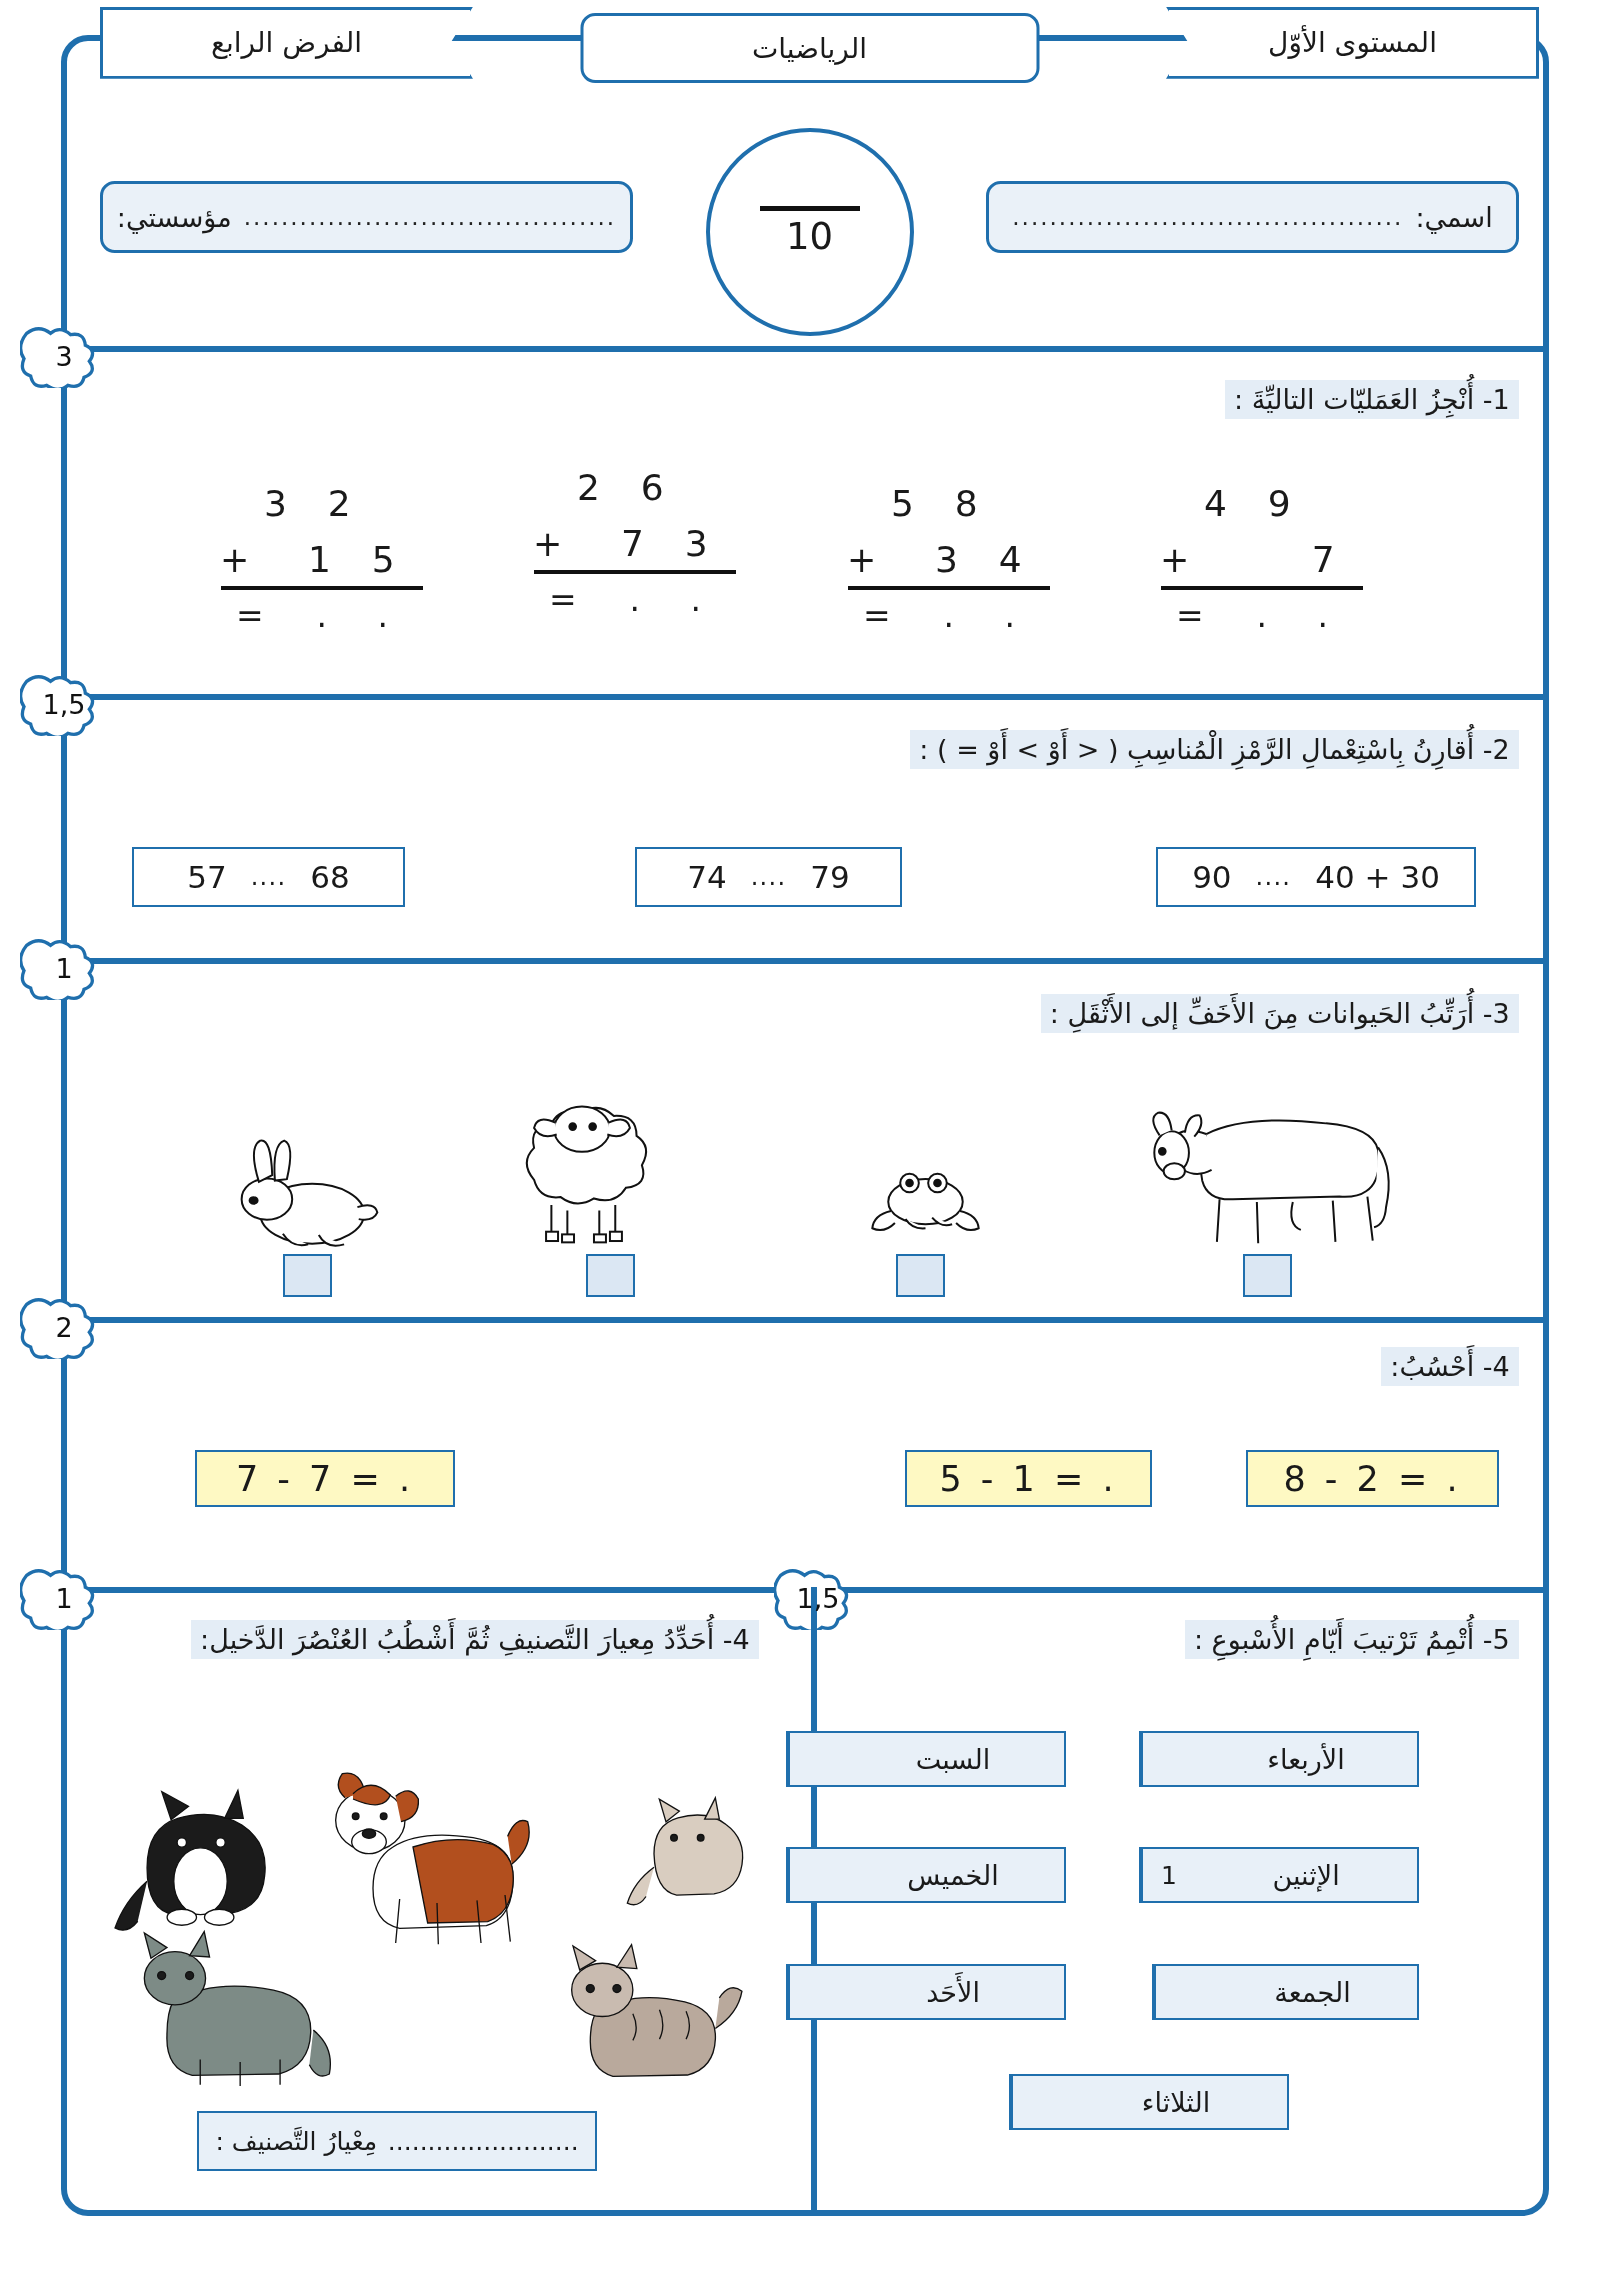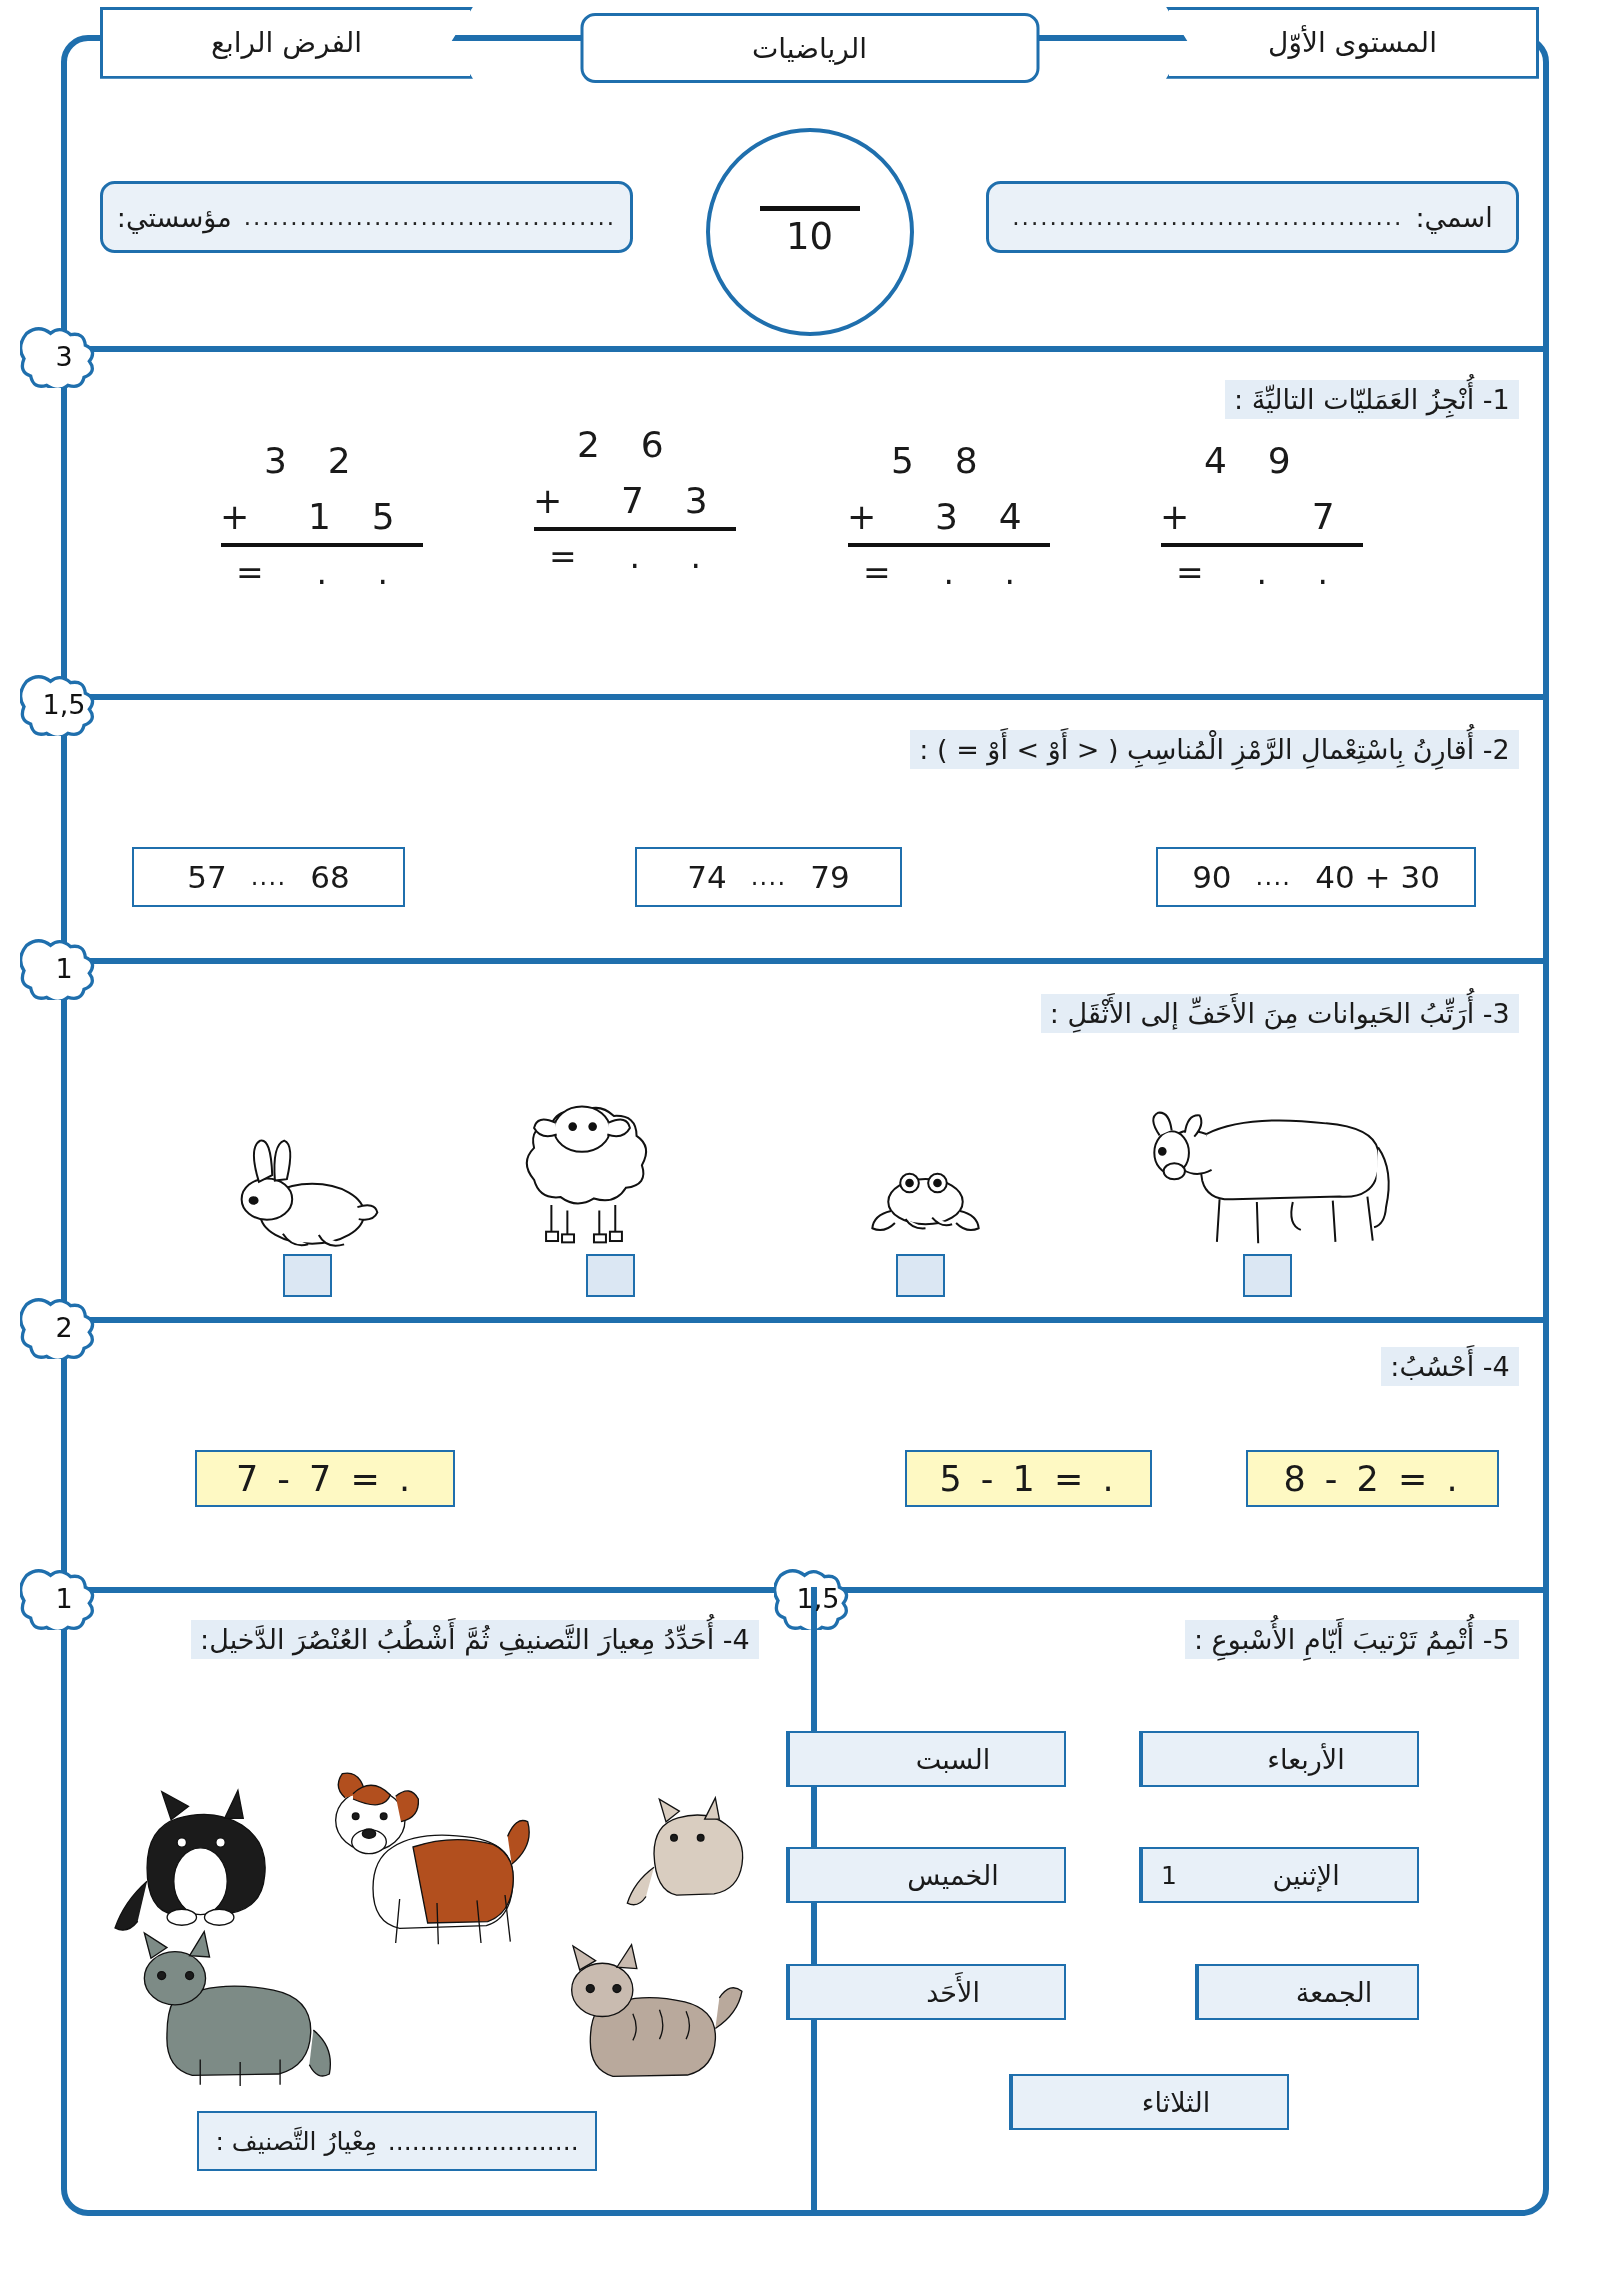--- a/index.html
+++ b/index.html
@@ -150,20 +150,21 @@
     white-space: nowrap;
   }
 
   
   .op {
     position: absolute;
     width: 220px;
     font-size: 36px;
     text-align: center;
     direction: ltr;
+    margin-top: 43px;
   }
   .op .top { letter-spacing: 14.7px; padding-right: 14.7px; }
   .op .row2 {
     display: flex;
     align-items: flex-end;
     justify-content: space-between;
     padding: 0 8px;
     margin-top: 14.7px;
   }
   .op .plus { font-size: 35px; }
@@ -533,21 +534,21 @@
 
   <div class="day" style="top:1847px; right:200px; width:280px">
     <div class="name">الإثنين</div>
     <div class="slot">1</div>
   </div>
   <div class="day" style="top:1847px; right:553px; width:280px">
     <div class="name">الخميس</div>
     <div class="slot"></div>
   </div>
 
-  <div class="day" style="top:1964px; right:200px; width:224px">
+  <div class="day" style="top:1964px; right:200px; width:267px">
     <div class="name">الجمعة</div>
     <div class="slot"></div>
   </div>
   <div class="day" style="top:1964px; right:553px; width:280px">
     <div class="name">الأَحَد</div>
     <div class="slot"></div>
   </div>
 
   <div class="day" style="top:2074px; right:330px; width:280px">
     <div class="name">الثلاثاء</div>

